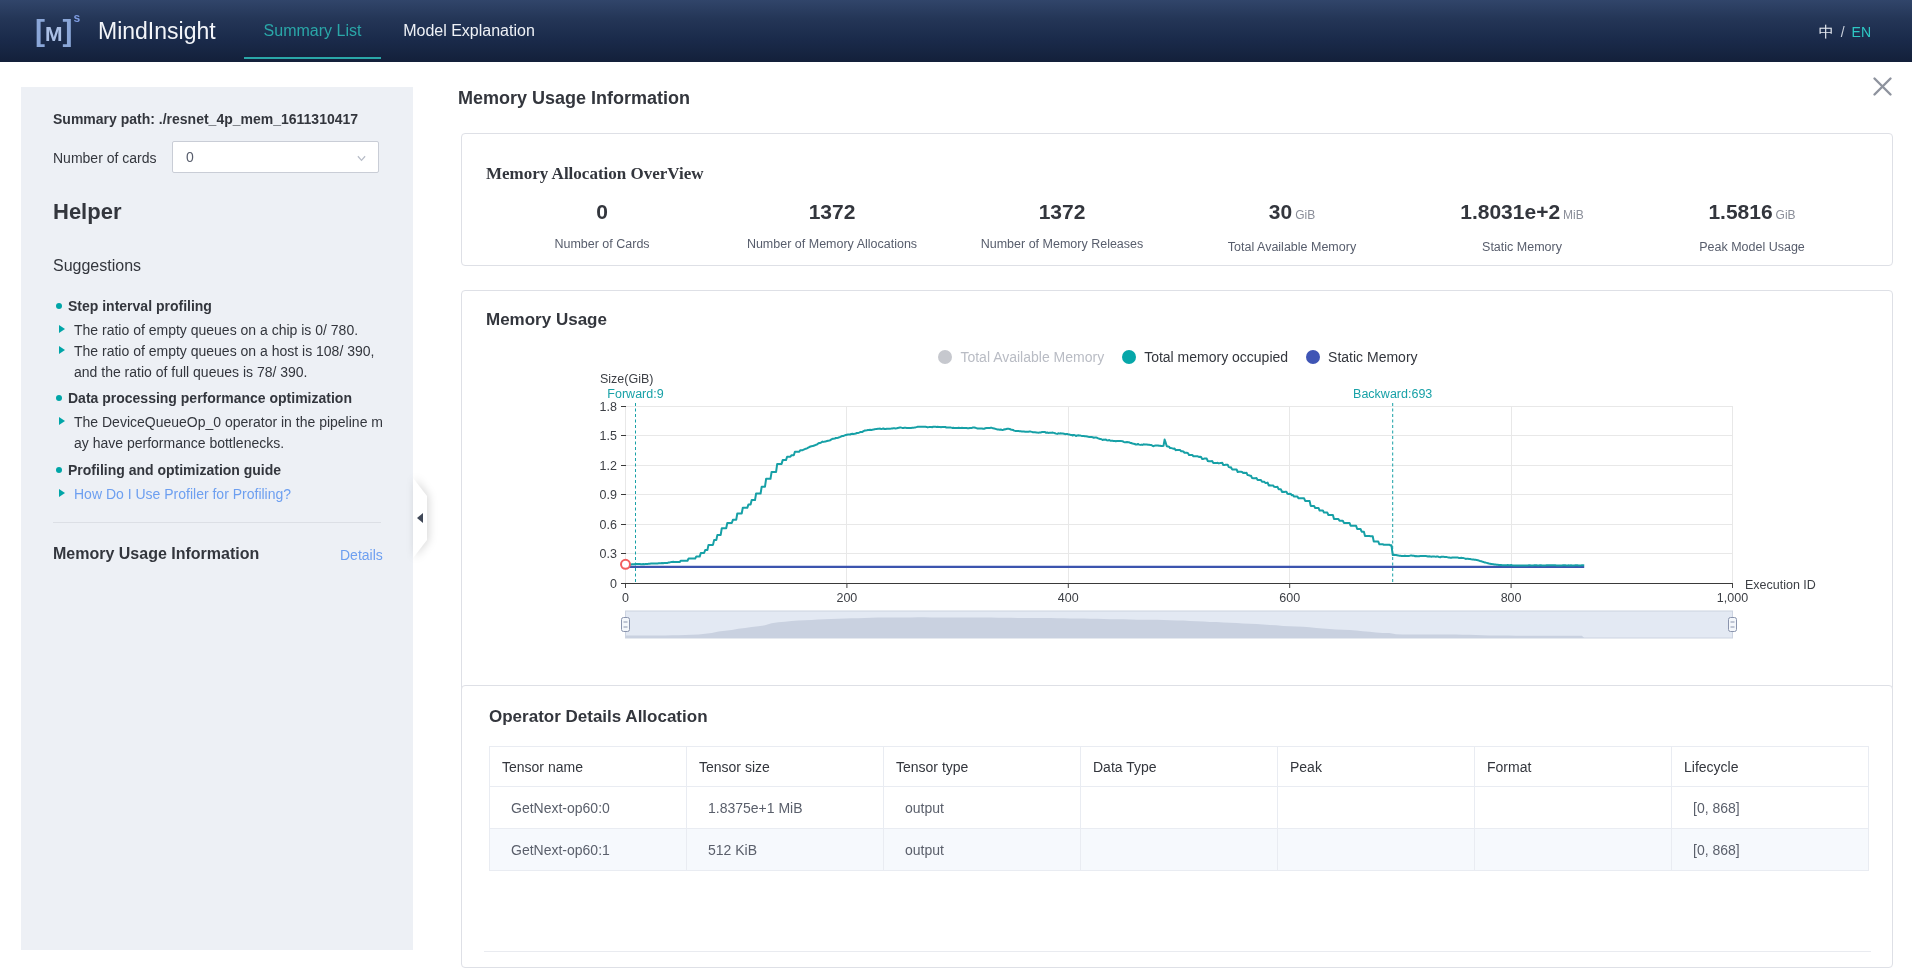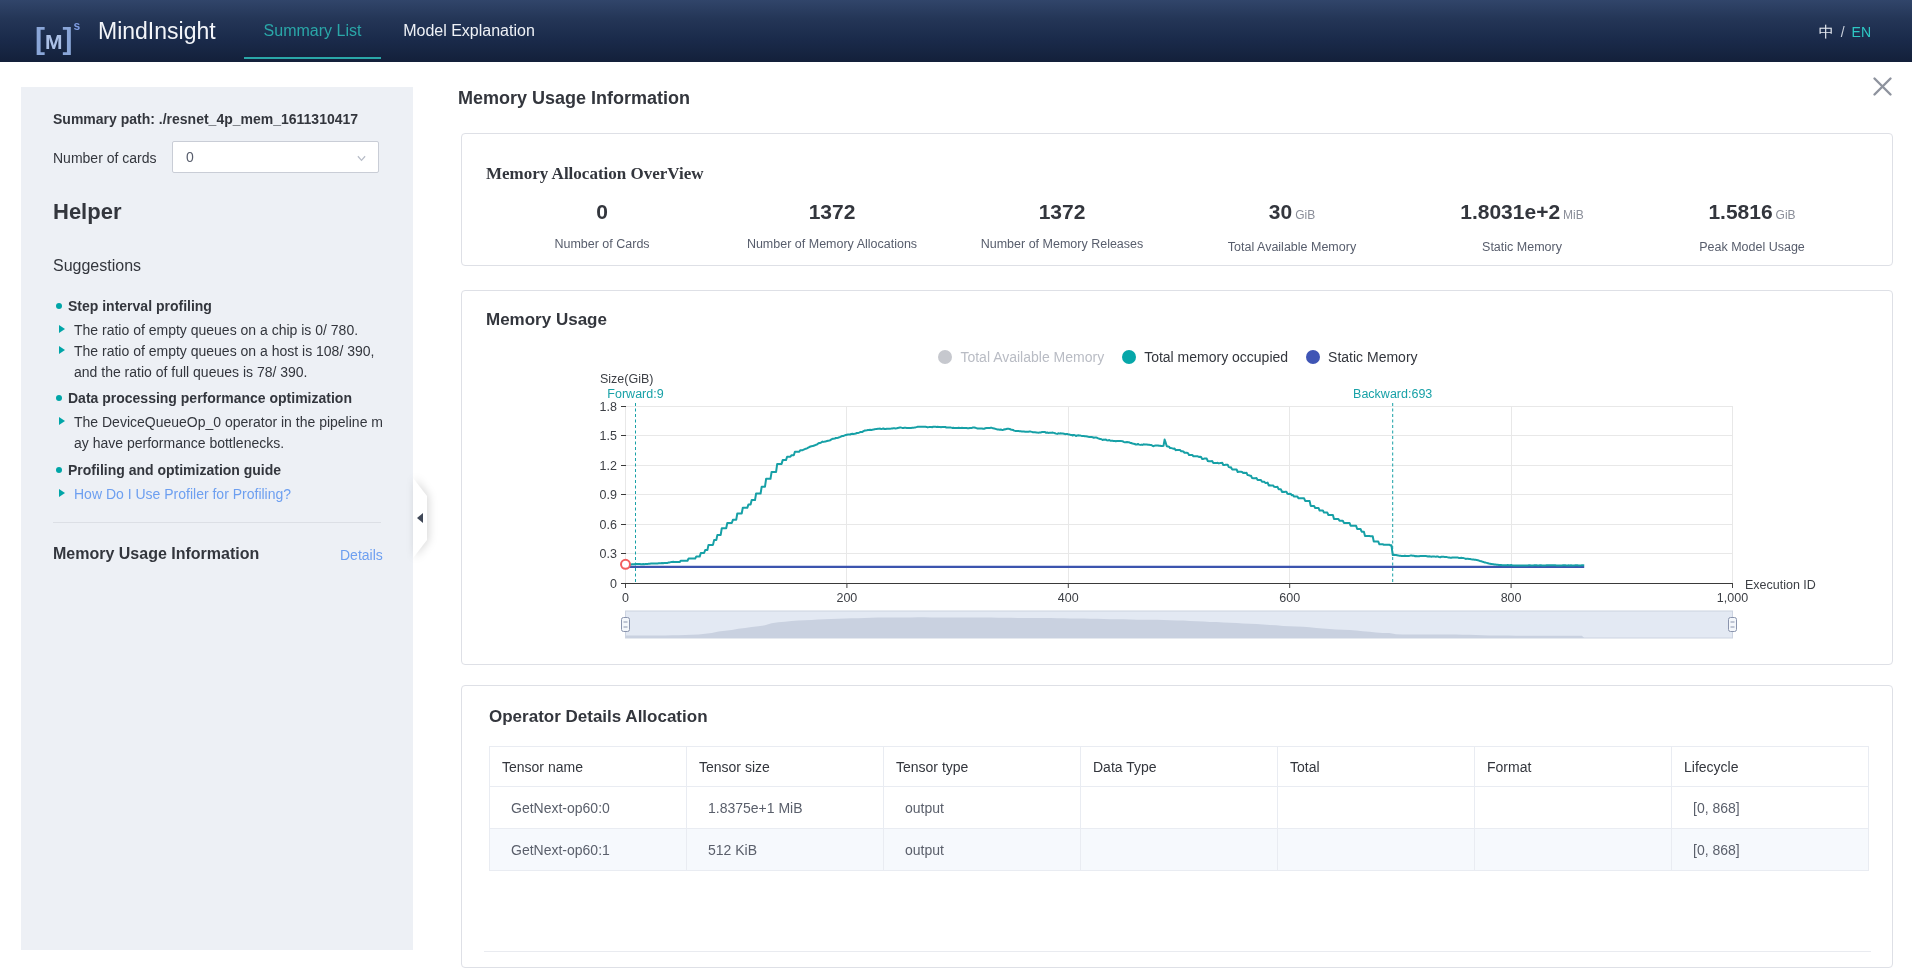--- a/index.html
+++ b/index.html
@@ -1,21 +1,21 @@
 <!DOCTYPE html>
 <html><head>
 <meta charset="utf-8">
 <style>
 * { margin:0; padding:0; box-sizing:border-box; }
 html,body { width:1912px; height:973px; background:#fff; font-family:"Liberation Sans",sans-serif; overflow:hidden; }
 
 
 #nav { position:absolute; left:0; top:0; width:1912px; height:62px;
   background:linear-gradient(180deg,#31456a 0%,#243657 30%,#1a2a4a 65%,#13203a 100%); }
-#logo { position:absolute; left:35px; top:8px; height:62px; line-height:62px; font-weight:bold; color:#8aa6d8; }
+#logo { position:absolute; left:35px; top:0px; height:62px; line-height:62px; font-weight:bold; color:#8aa6d8; }
 #logo .lb { font-size:30px; }
 #logo .m { font-size:21px; color:#abc0e6; }
 #logo sup { font-size:12px; color:#7d9be0; position:relative; top:-13px; left:1px; }
 #brand { position:absolute; left:98px; top:18px; font-size:23px; color:#f3f5f9; }
 .navtab { position:absolute; top:0; height:62px; line-height:62px; font-size:16px; text-align:center; }
 #tab1 { left:244px; width:137px; color:#2aa7a8; }
 #tab1::after { content:""; position:absolute; left:0; bottom:3px; width:137px; height:2.5px; background:#2aa7a8; }
 #tab2 { left:403px; width:132px; color:#eef1f6; }
 #lang { position:absolute; right:41px; top:23px; font-size:14px; color:#e8ecf3; }
 #lang .zh { font-size:15px; }
@@ -48,21 +48,21 @@
 .card { position:absolute; left:461px; width:1432px; background:#fff; border:1px solid #dee0e6; border-radius:4px; }
 .ctitle { position:absolute; left:24px; font-size:17px; font-weight:bold; color:#33363d; }
 
 #card1 { top:133px; height:133px; }
 #stats { position:absolute; left:0; top:63px; width:1430px; display:flex; justify-content:center; }
 .stat { width:230px; text-align:center; }
 .sv { font-size:21px; font-weight:bold; color:#33363d; line-height:30px; }
 .su { font-size:12px; font-weight:normal; color:#8a8e99; margin-left:3px; }
 .sl2 { font-size:12.5px; color:#575d6c; margin-top:10px; }
 
-#card2 { top:290px; height:375px; }
+#card2 { top:290px; height:457px; }
 #legend { position:absolute; left:0; top:348px; width:1432px; display:flex; justify-content:center; font-size:14px; }
 #legend { top:58px; }
 .leg { display:flex; align-items:center; margin:0 9px; color:#33363d; }
 .ldot { width:14px; height:14px; border-radius:50%; margin-right:8px; }
 
 #card3 { top:685px; height:283px; }
 #card3 .ctitle { left:27px; top:21px; }
 #tbl { position:absolute; left:27px; top:60px; border-collapse:collapse; table-layout:fixed; width:1379px; font-size:14px; }
 #tbl th { width:197px; height:40px; font-weight:normal; text-align:left; padding-left:12px; color:#33363d; border:1px solid #e9ecf2; }
 #tbl td { height:42px; padding-left:21px; color:#5a5f6b; border:1px solid #e9ecf2; }
@@ -215,21 +215,21 @@
 
 <div class="card" id="card3">
   <div class="ctitle">Operator Details Allocation</div>
   <table id="tbl">
     <tbody>
         <tr>
           <th>Tensor name</th>
           <th>Tensor size</th>
           <th>Tensor type</th>
           <th>Data Type</th>
-          <th>Total</th>
+          <th>Peak</th>
           <th>Format</th>
           <th>Lifecycle</th>
         </tr>
     <tr>
           <td>GetNext-op60:0</td>
           <td>1.8375e+1 MiB</td>
           <td>output</td>
           <td></td>
           <td></td>
           <td></td>

